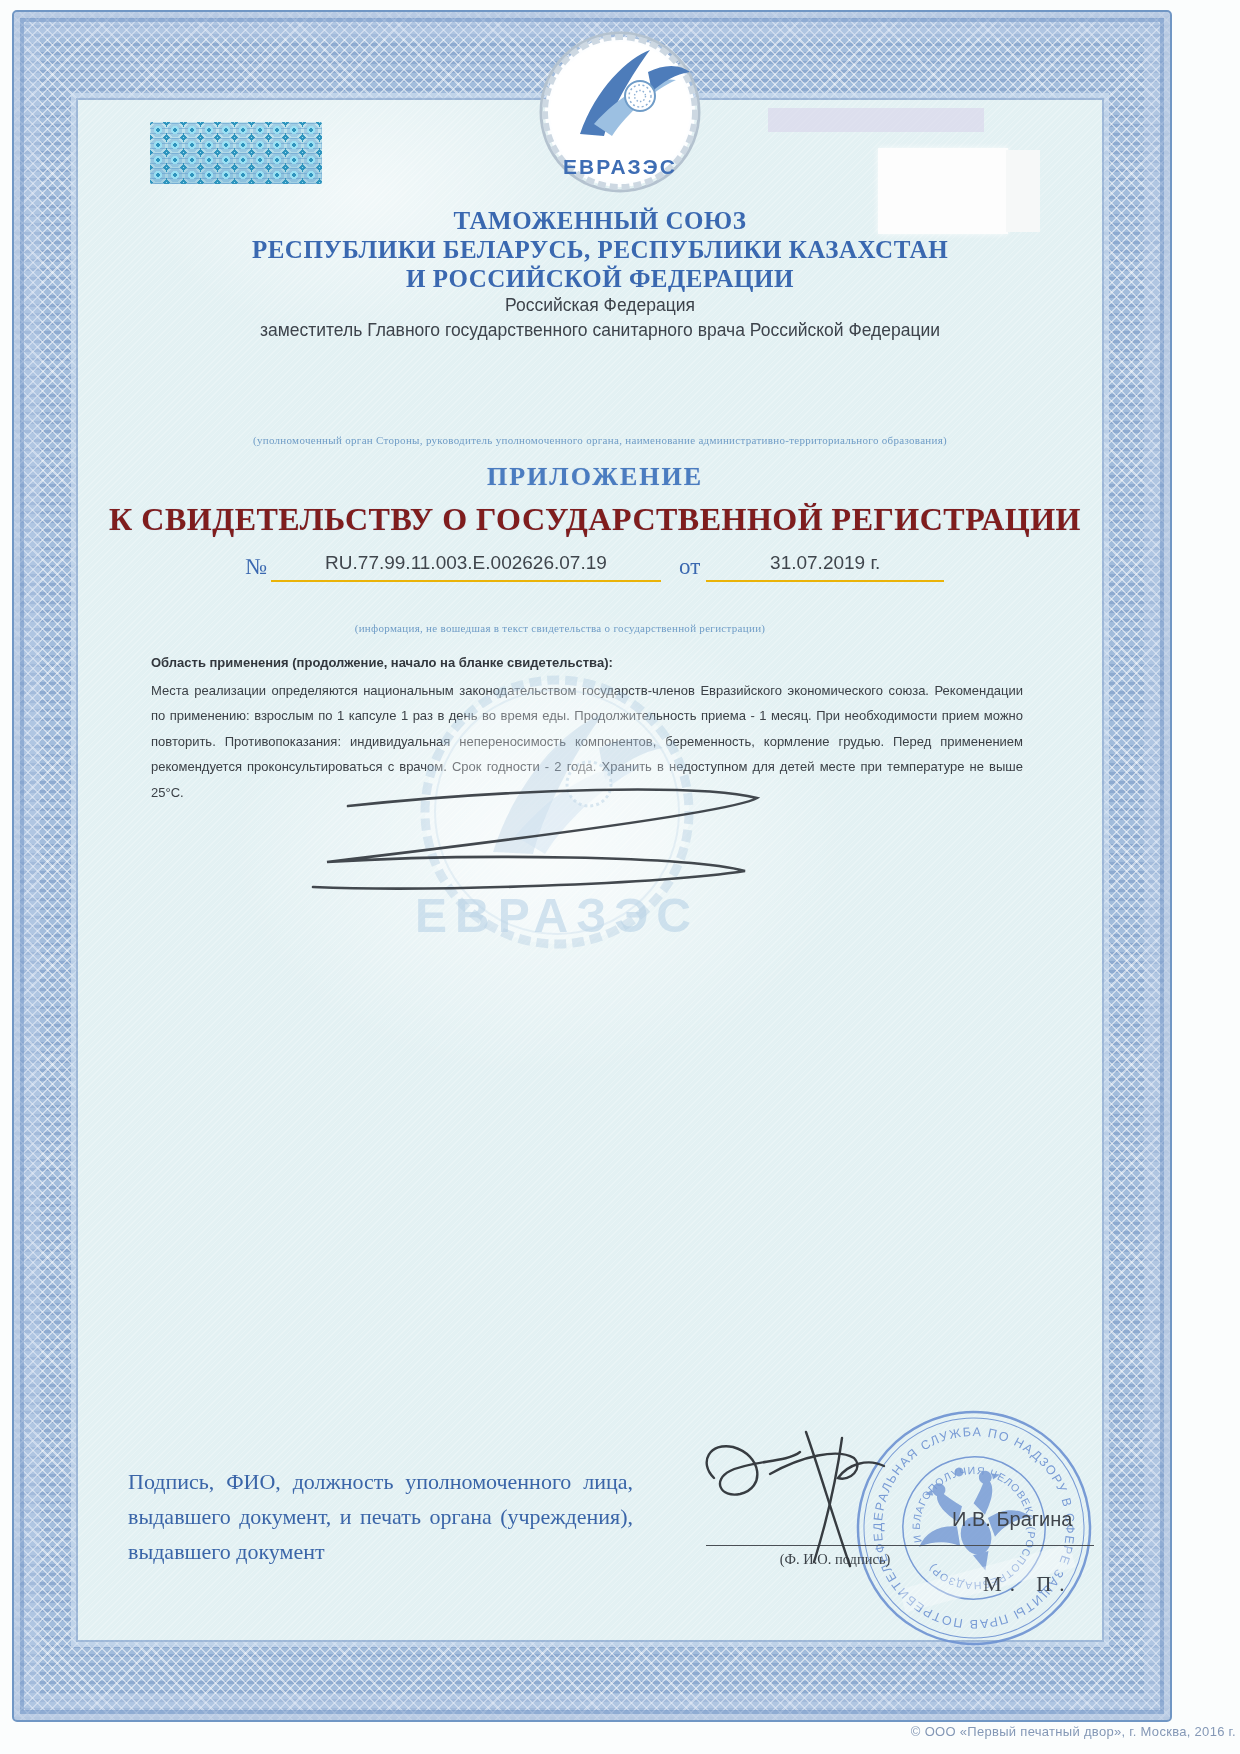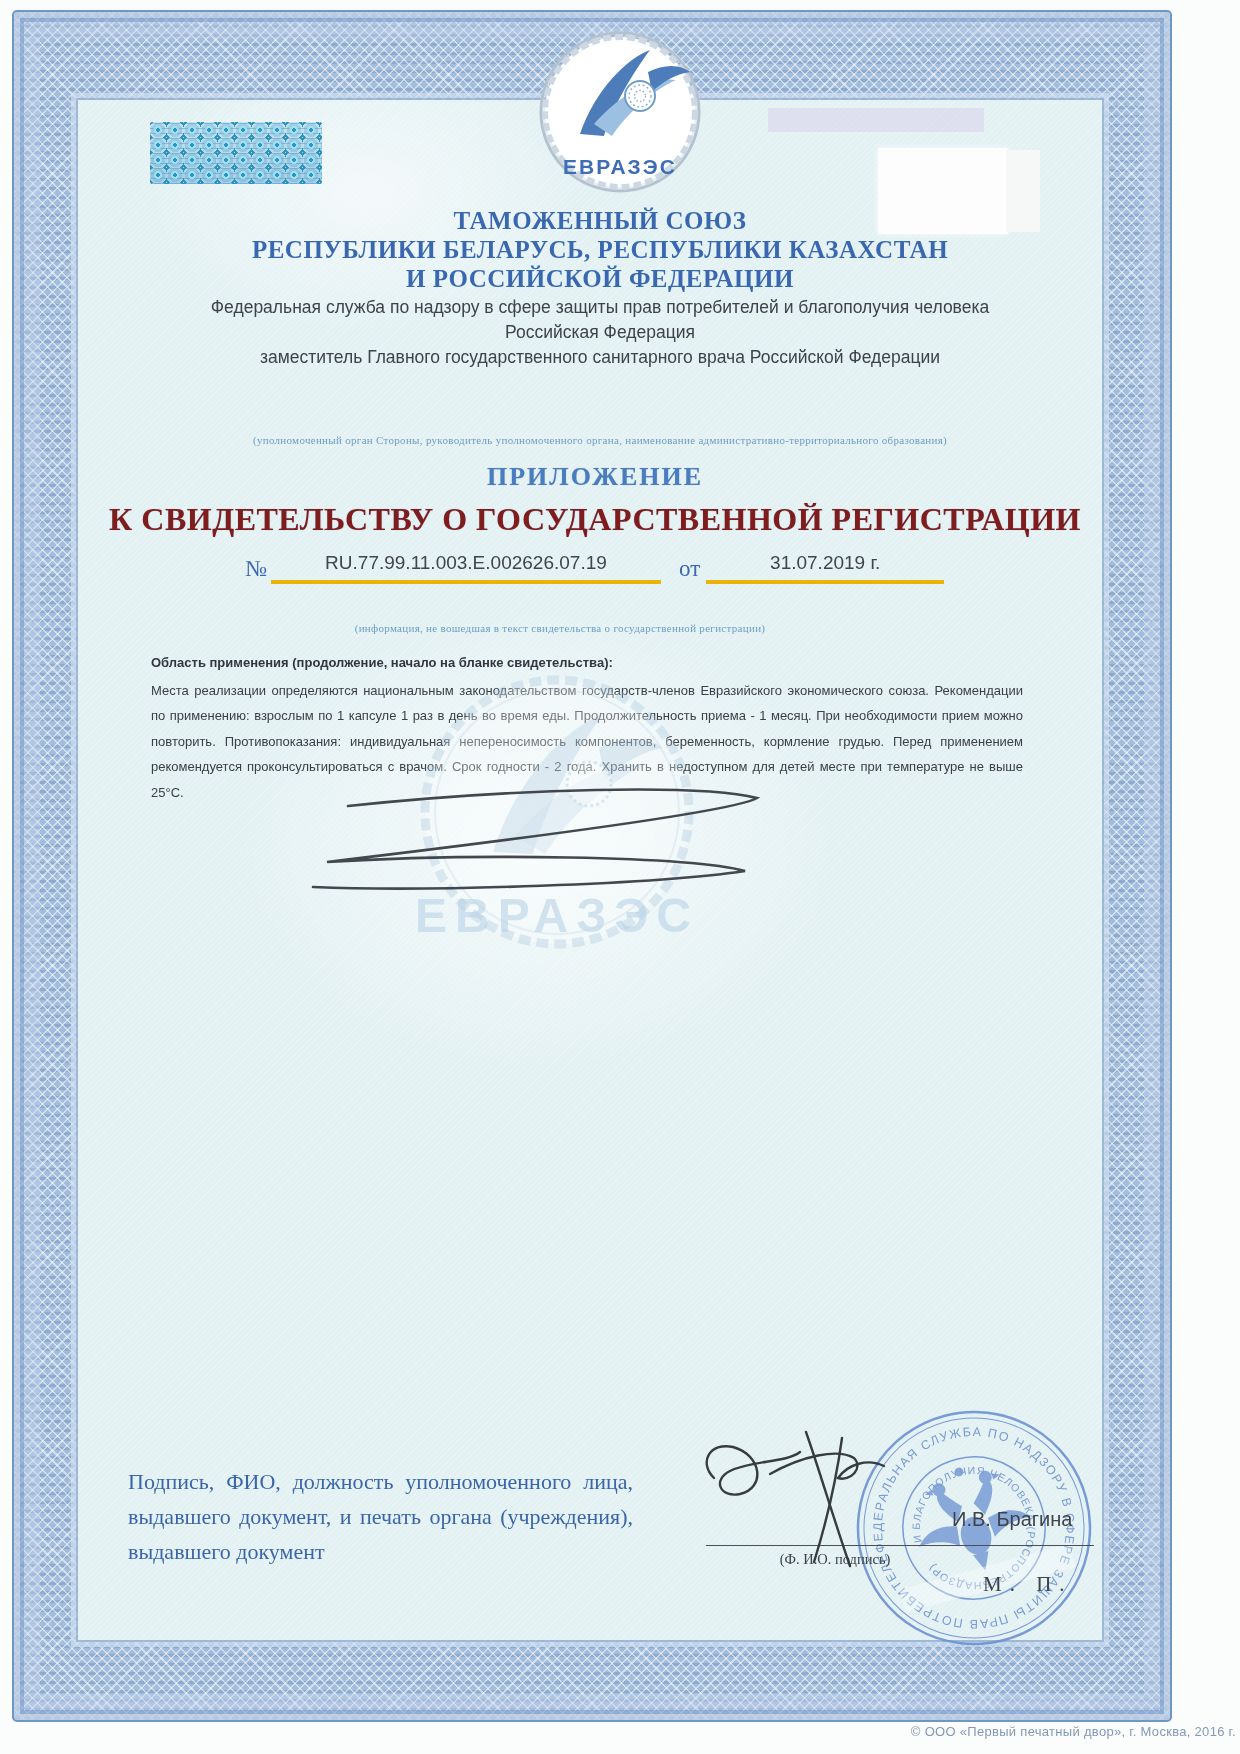--- a/index.html
+++ b/index.html
@@ -50,21 +50,21 @@
   .hdr-org{color:#3d434b;font-size:17.5px;line-height:25px;margin-top:2px;}
   .tiny-caption{font-family:"Liberation Serif","DejaVu Serif",serif;color:#6f9cc6;font-size:11px;letter-spacing:.3px;}
   .caption1{position:absolute;left:100px;top:434px;width:1000px;text-align:center;}
 
   .title-block{position:absolute;left:75px;top:455px;width:1040px;text-align:center;}
   .title-l1{font-family:"Liberation Serif","DejaVu Serif",serif;font-weight:bold;color:#4a7cc0;font-size:26px;line-height:44px;letter-spacing:2px;text-shadow:0 0 1px rgba(90,120,180,.4);}
   .title-l2{font-family:"Liberation Serif","DejaVu Serif",serif;font-weight:bold;color:#7f1d1d;font-size:32px;line-height:40px;letter-spacing:.5px;text-shadow:0 0 1px rgba(90,120,180,.4);}
 
   .reg-row{position:absolute;left:245px;top:552px;display:flex;align-items:flex-end;}
   .reg-label{font-family:"Liberation Serif","DejaVu Serif",serif;color:#3a68b0;font-size:23px;padding:0 4px 2px 0;}
-  .reg-value{color:#3f454c;font-size:19px;border-bottom:4px solid #eab308;text-align:center;padding-bottom:6px;}
+  .reg-value{color:#3f454c;font-size:19px;border-bottom:2px solid #eab308;text-align:center;padding-bottom:6px;}
   .reg-number{width:390px;}
   .reg-date{width:238px;}
   .caption2{position:absolute;left:260px;top:622px;width:600px;text-align:center;}
 
   .body-block{position:absolute;left:151px;top:650px;width:872px;color:#3b4046;font-size:13px;line-height:25.5px;}
   .body-heading{font-weight:bold;color:#32373d;margin-bottom:2px;}
   .body-text{text-align:justify;}
 
   
   .watermark{position:absolute;left:345px;top:672px;width:430px;height:320px;opacity:.55;pointer-events:none;}
@@ -108,21 +108,20 @@
       <circle cx="104" cy="66" r="11" fill="none" stroke="#8db0d4" stroke-width="1.4" stroke-dasharray="2 2.5"></circle>
       <circle cx="104" cy="66" r="5.5" fill="none" stroke="#8db0d4" stroke-width="1.4" stroke-dasharray="1.5 2"></circle>
       <text x="84" y="144" text-anchor="middle" font-family="Liberation Sans, DejaVu Sans, sans-serif" font-size="21" font-weight="bold" fill="#3e6db4" letter-spacing="2">ЕВРАЗЭС</text>
     </svg>
   </div>
 
   <div class="header-block">
     <div class="hdr-main">ТАМОЖЕННЫЙ СОЮЗ</div>
     <div class="hdr-main">РЕСПУБЛИКИ БЕЛАРУСЬ, РЕСПУБЛИКИ КАЗАХСТАН</div>
     <div class="hdr-main">И РОССИЙСКОЙ ФЕДЕРАЦИИ</div>
-    <div class="hdr-org">Федеральная служба по надзору в сфере защиты прав потребителей и благополучия человека</div>
     <div class="hdr-org" style="margin-top:0;">Российская Федерация</div>
     <div class="hdr-org" style="margin-top:0;">заместитель Главного государственного санитарного врача Российской Федерации</div>
   </div>
   <div class="caption1 tiny-caption">(уполномоченный орган Стороны, руководитель уполномоченного органа, наименование административно-территориального образования)</div>
 
   <div class="title-block">
     <div class="title-l1">ПРИЛОЖЕНИЕ</div>
     <div class="title-l2">К СВИДЕТЕЛЬСТВУ О ГОСУДАРСТВЕННОЙ РЕГИСТРАЦИИ</div>
   </div>
 

